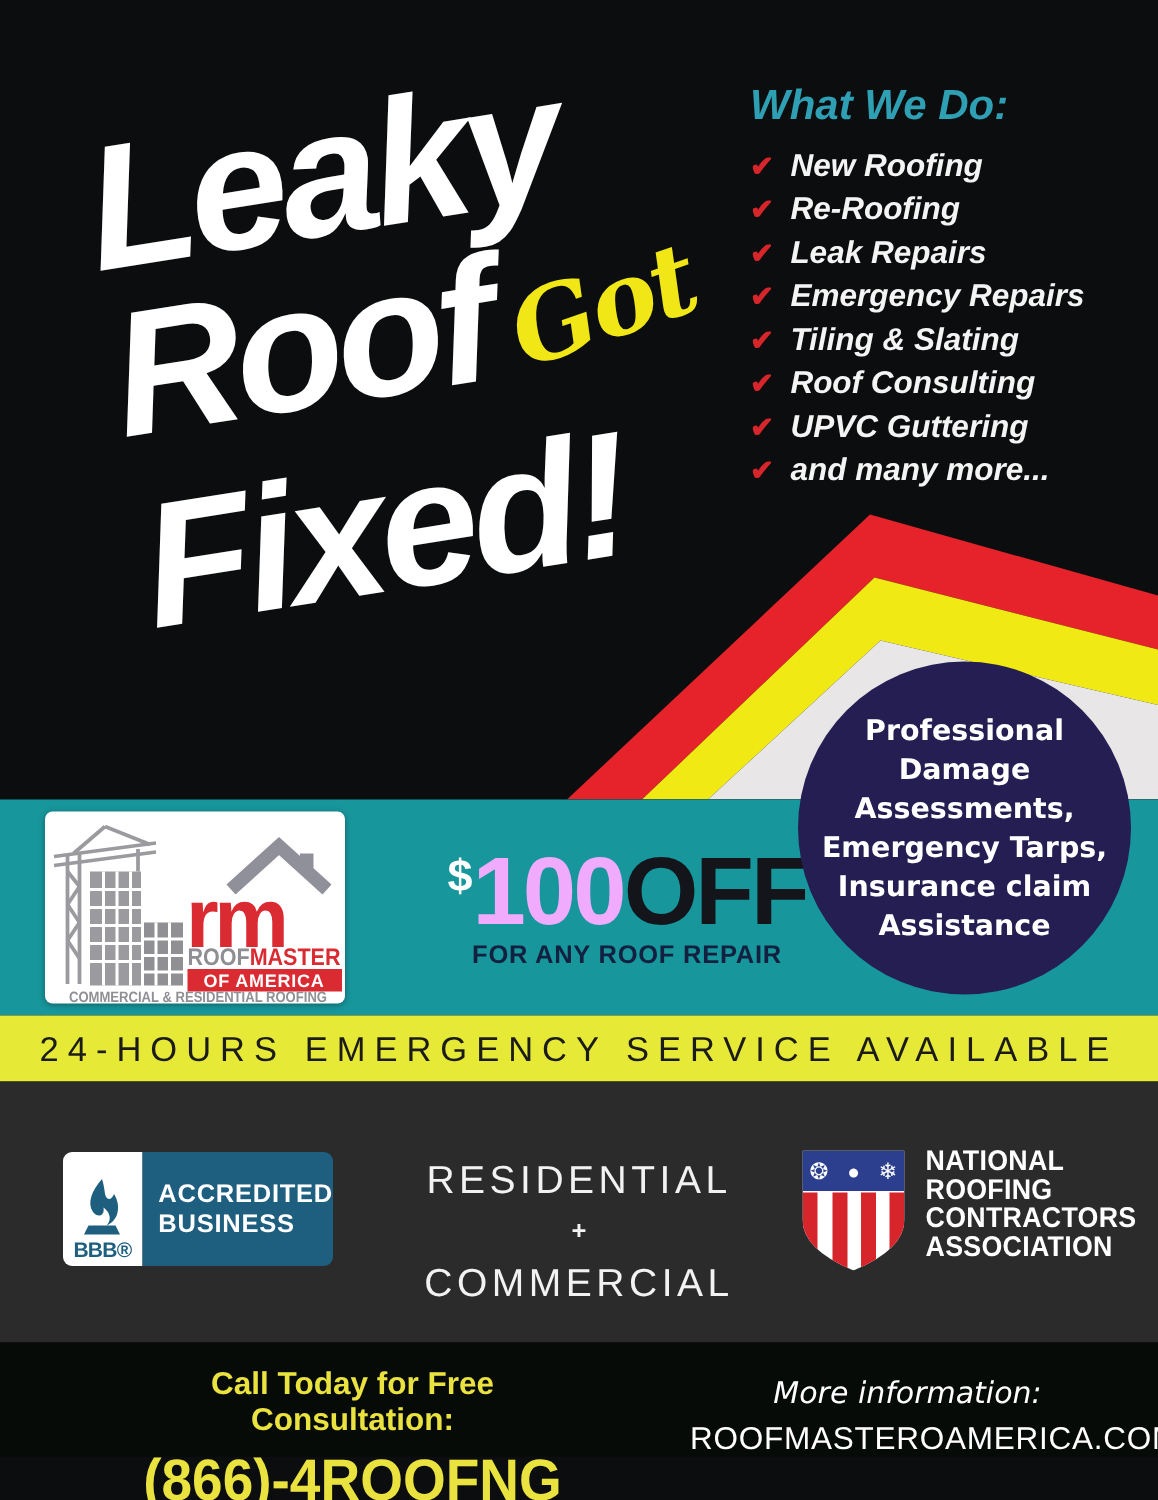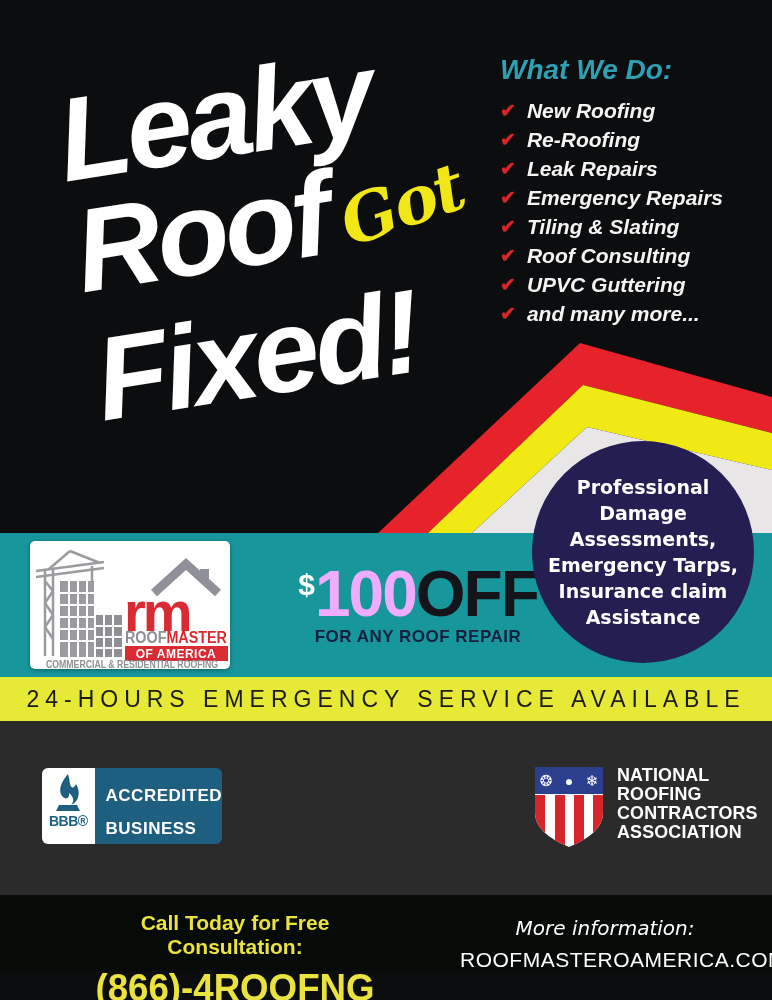--- a/index.html
+++ b/index.html
@@ -46,24 +46,24 @@
   }
   
   .band-yellow{
     position:absolute;left:0;top:677px;width:772px;height:44px;background:#e7e937;z-index:2;
     display:flex;align-items:center;justify-content:center;
   }
   .band-yellow span{color:#1b1b1b;font-size:23px;font-weight:400;letter-spacing:6px;}
   
   .band-dark{position:absolute;left:0;top:721px;width:772px;height:174px;background:#2b2b2b;z-index:2;}
   .bbb{position:absolute;left:42px;top:47px;width:180px;height:76px;display:flex;}
-  .bbb-left{width:58px;background:#ffffff;border-radius:6px 0 0 6px;display:flex;flex-direction:column;align-items:center;justify-content:flex-end;padding-bottom:16px;}
+  .bbb-left{width:58px;background:#ffffff;border-radius:6px 0 0 6px;display:flex;flex-direction:column;align-items:center;justify-content:flex-end;padding-bottom:4px;}
   .bbb-name{color:#1e5f80;font-size:14px;font-weight:800;letter-spacing:-0.5px;line-height:14px;}
   .bbb-right{flex:1;background:#1e5f80;border-radius:0 6px 6px 0;display:flex;flex-direction:column;justify-content:center;padding-left:11px;}
-  .bbb-line{color:#ffffff;font-size:17px;font-weight:bold;letter-spacing:0.5px;line-height:20px;margin-top:13px;}
+  .bbb-line{color:#ffffff;font-size:17px;font-weight:bold;letter-spacing:0.5px;line-height:20px;}
   .segment{position:absolute;left:50%;top:50px;transform:translateX(-50%);text-align:center;color:#f2f2f2;}
   .segment-line{font-size:26px;letter-spacing:3px;font-weight:400;}
   .segment-plus{font-size:17px;margin:9px 0;font-weight:bold;}
   .nrca{position:absolute;left:533px;top:44px;display:flex;gap:12px;align-items:flex-start;}
   .nrca-text{color:#ffffff;font-size:19px;font-weight:bold;line-height:19px;letter-spacing:0.2px;transform:scaleX(0.94);transform-origin:0 0;}
   
   .band-footer{position:absolute;left:0;top:895px;width:772px;height:76px;background:#070b08;z-index:2;}
   .call{position:absolute;left:80px;top:16px;width:310px;text-align:center;}
   .call-label{color:#eae23f;font-size:21px;font-weight:bold;line-height:24px;}
   .call-phone{color:#eae23f;font-size:39px;font-weight:800;letter-spacing:0;margin-top:7px;transform:scaleX(0.94);transform-origin:50% 0;}
@@ -210,20 +210,25 @@
           <path fill="#1e5f80" d="M13 33 L31 33 L34 39 L10 39 Z"></path>
         </svg>
         <span class="bbb-name">BBB®</span>
       </div>
       <div class="bbb-right">
         <span class="bbb-line">ACCREDITED</span>
         <span class="bbb-line">BUSINESS</span>
       </div>
     </div>
 
+    <div class="segment">
+      <div class="segment-line">RESIDENTIAL</div>
+      <div class="segment-plus">+</div>
+      <div class="segment-line">COMMERCIAL</div>
+    </div>
 
     <div class="nrca">
       <svg width="72" height="84" viewBox="0 0 72 84" aria-hidden="true">
         <defs>
           <clipPath id="shieldClip">
               <path d="M2 2 H70 V48 Q70 68 36 82 Q2 68 2 48 Z"></path>
             </clipPath>
         </defs>
         <g clip-path="url(#shieldClip)">
           <rect x="0" y="0" width="72" height="84" fill="#ffffff"></rect>

